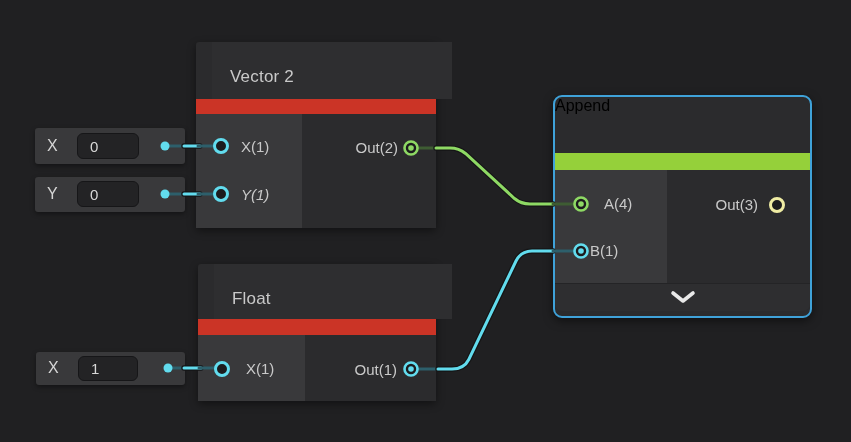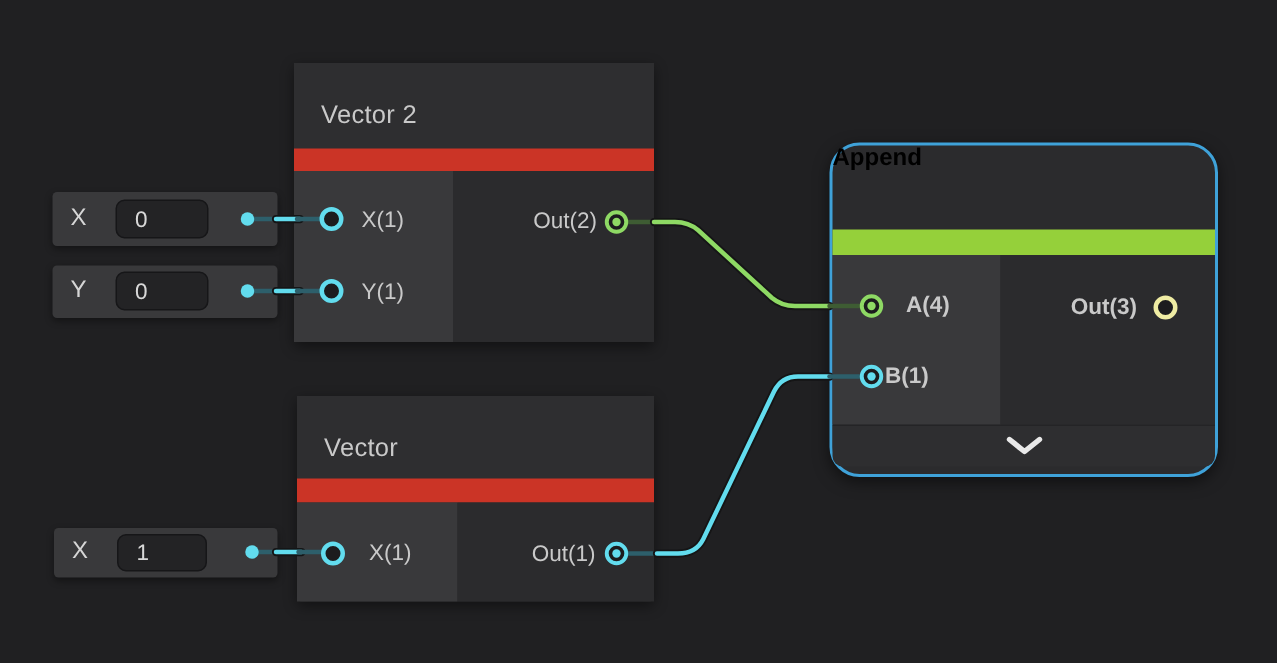--- a/index.html
+++ b/index.html
@@ -1,33 +1,33 @@
 <!DOCTYPE html>
 <html style="--bg: #202022; --node_header: #2e2e30; --node_body: #2b2b2d; --node_input_col: #39393b; --stripe_red: #cb3426; --stripe_green: #95d03a; --wire_cyan: #62dcee; --wire_cyan_dim: #2d5f6b; --wire_green: #8ed964; --wire_green_dim: #3e5c33; --port_yellow: #efeca3; --selection_blue: #3fa2d9; --text: #c9c9c9;"><head>
 <meta charset="utf-8">
 <style>
   html,body{margin:0;padding:0;background:#202022;}
   .canvas{position:relative;width:851px;height:442px;background:var(--bg,#202022);
     font-family:"Liberation Sans","DejaVu Sans",sans-serif;overflow:hidden;}
   .node{position:absolute;border-radius:3px;box-shadow:0 3px 9px rgba(0,0,0,.45);}
-  .node .header{position:absolute;left:0;top:0;width:100%;background:var(--node_header);}
+  .node .header{position:absolute;left:16px;top:0;width:100%;background:var(--node_header);}
   .node .title{position:absolute;font-size:17px;color:var(--text);letter-spacing:.2px;line-height:22px;}
   .stripe{position:absolute;left:0;width:100%;}
   .body-left{position:absolute;background:var(--node_input_col);}
   .body-right{position:absolute;background:var(--node_body);}
   .portlabel{position:absolute;font-size:15px;color:var(--text);line-height:18px;white-space:nowrap;}
   .r{}
   
   .widget{position:absolute;background:var(--node_input_col);border-radius:3px;box-shadow:0 2px 5px rgba(0,0,0,.4);}
   .widget .wlabel{position:absolute;font-size:16px;color:#d6d6d6;line-height:18px;}
   .widget input{position:absolute;background:#232325;border:1px solid #161618;border-radius:6px;
     color:#d8d8d8;font-size:15px;font-family:inherit;padding:0 0 0 12px;outline:none;}
   
-  .append-outer{position:absolute;border:2px solid var(--selection_blue);border-radius:20px;
-    background:var(--node_body);box-shadow:0 3px 10px rgba(0,0,0,.5);font-weight:bold;}
+  .append-outer{position:absolute;border:2px solid var(--selection_blue);border-radius:9px;
+    background:var(--node_body);box-shadow:0 3px 10px rgba(0,0,0,.5);}
   .footer{position:absolute;left:0;width:100%;background:var(--node_header);border-top:1px solid #242426;}
   
   svg.overlay{position:absolute;left:0;top:0;pointer-events:none;}
   .wire-under{fill:none;stroke:#151516;stroke-width:5.5;stroke-linecap:round;}
   .wire-cyan{fill:none;stroke:var(--wire_cyan);stroke-width:3;stroke-linecap:round;}
   .wire-green{fill:none;stroke:var(--wire_green);stroke-width:3;stroke-linecap:round;}
   .stub-cyan{fill:none;stroke:var(--wire_cyan_dim);stroke-width:3;stroke-linecap:round;}
   .stub-green{fill:none;stroke:var(--wire_green_dim);stroke-width:3;stroke-linecap:round;}
   .ring-cyan{fill:#1c1c1e;stroke:var(--wire_cyan);stroke-width:3;}
   .ring-cyan-thin{fill:#1c1c1e;stroke:var(--wire_cyan);stroke-width:2.6;}
@@ -58,27 +58,27 @@
   </div>
 
   <div class="node" style="left:196px;top:42px;width:240px;height:186px;background:var(--node_body);">
     <div class="header" style="height:57px;">
       <span class="title" style="left:18px;top:24px;">Vector 2</span>
     </div>
     <div class="stripe" style="top:57px;height:15px;background:var(--stripe_red);"></div>
     <div class="body-left" style="left:0;top:72px;width:106px;height:114px;"></div>
     <div class="body-right" style="left:106px;top:72px;width:134px;height:114px;"></div>
     <span class="portlabel" style="left:45px;top:96px;">X(1)</span>
-    <span class="portlabel" style="left:45px;top:144px;">Y(1)</span>
+    <span class="portlabel" style="left:45px;top:144px;font-style:italic;">Y(1)</span>
     <span class="portlabel r" style="right:38px;top:97px;">Out(2)</span>
   </div>
 
   <div class="node" style="left:198px;top:264px;width:238px;height:137px;background:var(--node_body);">
     <div class="header" style="height:55px;">
-      <span class="title" style="left:18px;top:24px;">Vector</span>
+      <span class="title" style="left:18px;top:24px;">Float</span>
     </div>
     <div class="stripe" style="top:55px;height:16px;background:var(--stripe_red);"></div>
     <div class="body-left" style="left:0;top:71px;width:107px;height:66px;"></div>
     <div class="body-right" style="left:107px;top:71px;width:131px;height:66px;"></div>
     <span class="portlabel" style="left:48px;top:96px;">X(1)</span>
     <span class="portlabel r" style="right:39px;top:97px;">Out(1)</span>
   </div>
 
   <div class="append-outer" style="left:553px;top:95px;width:255px;height:219px;">
     <div class="header" style="height:56px;border-radius:7px 7px 0 0;">

